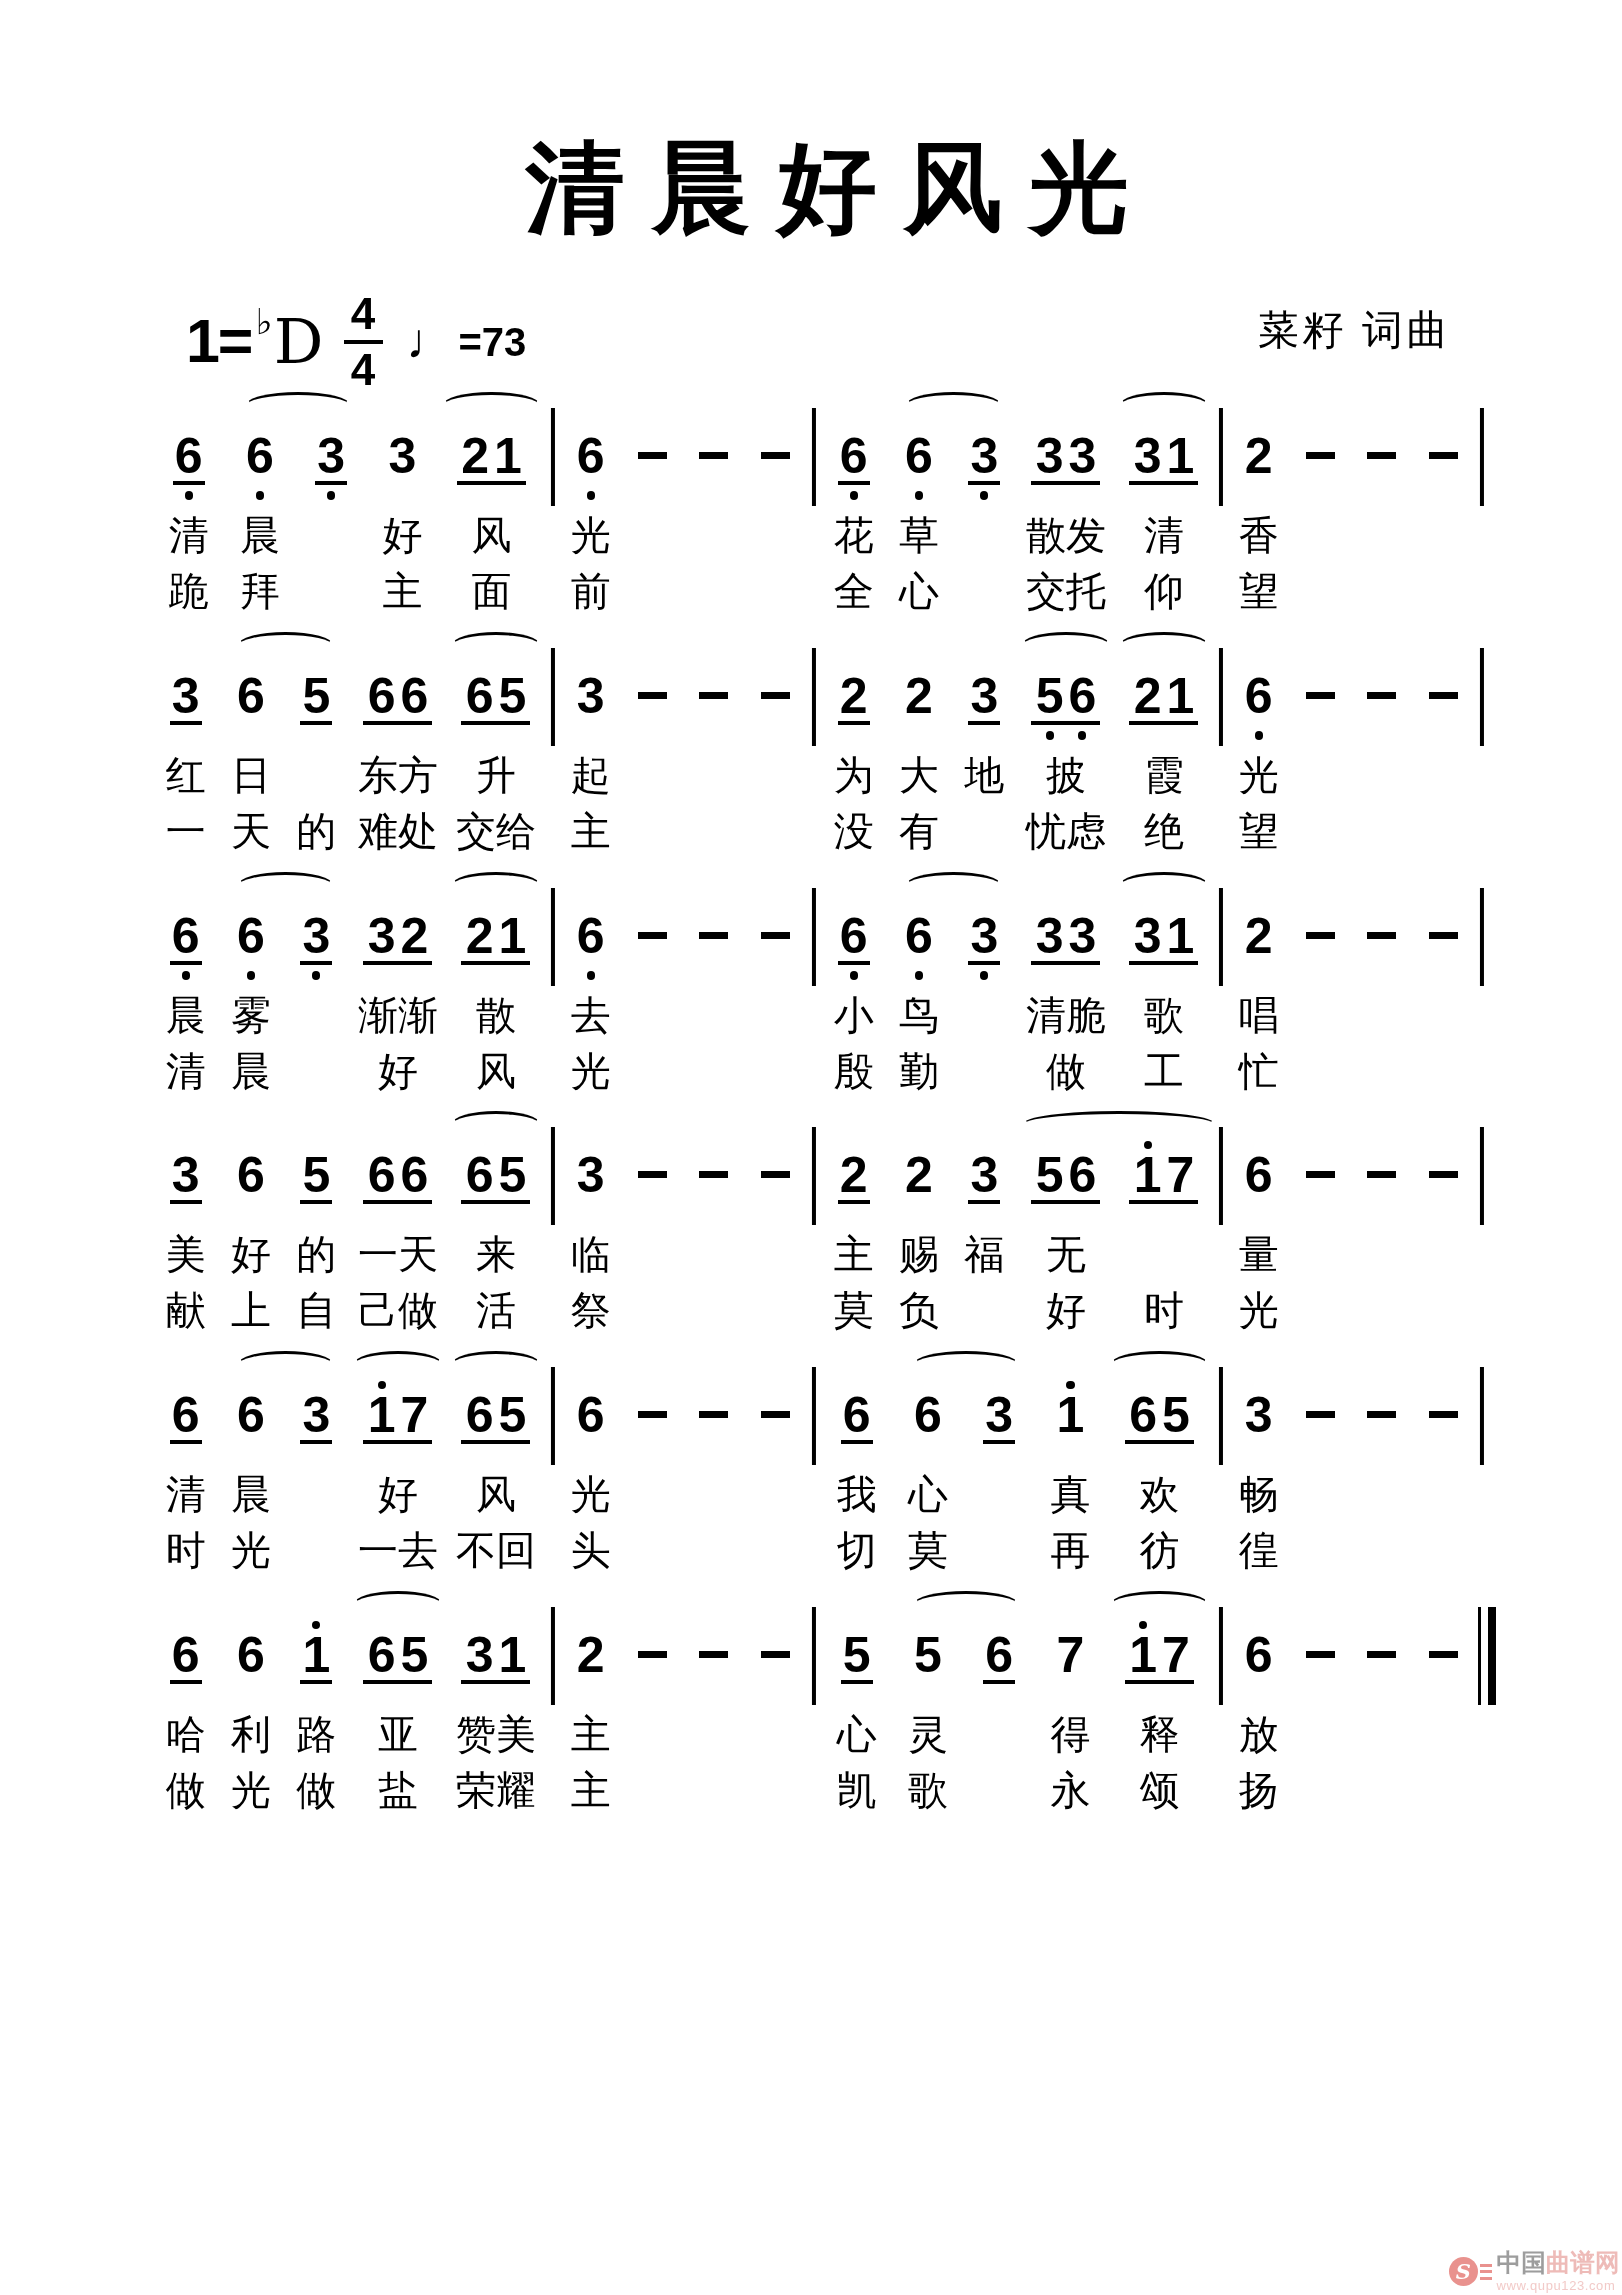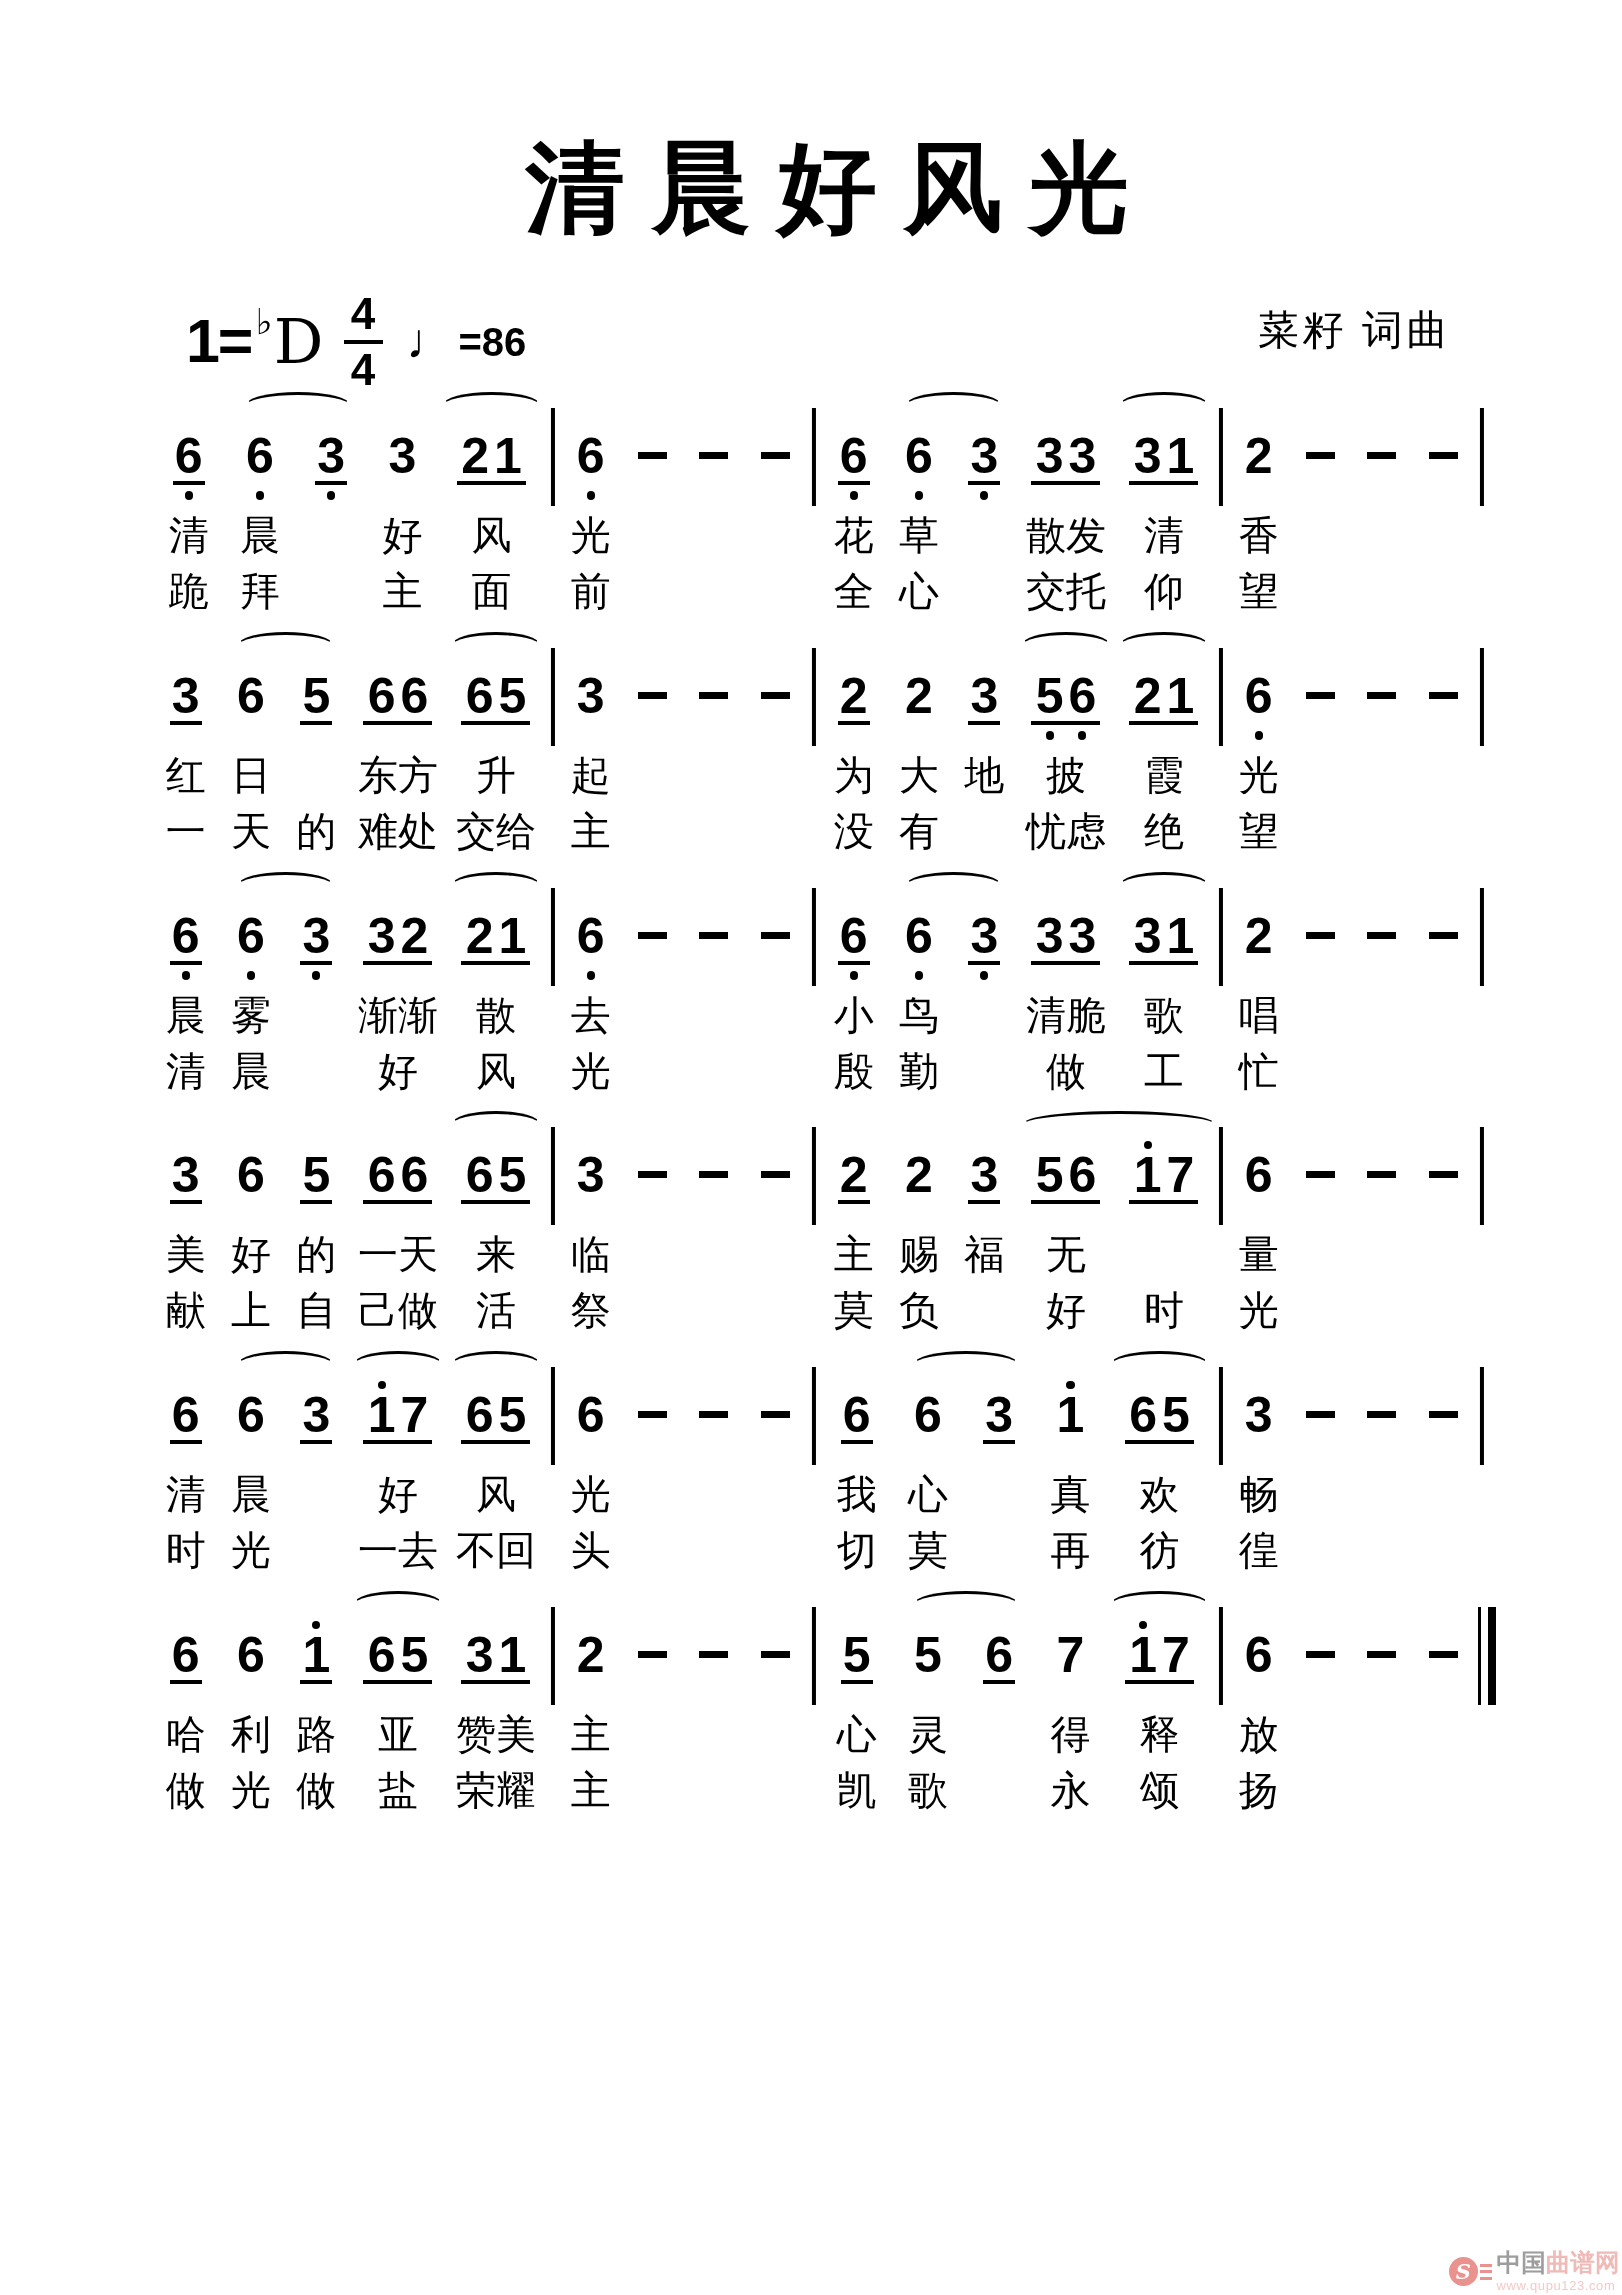--- a/index.html
+++ b/index.html
@@ -99,21 +99,21 @@
   <span class="k1">1=</span>
   <span class="kflat">♭</span>
   <span class="kd">D</span>
   <span class="meter">
     <span class="mnum">4</span>
     <span class="mline"></span>
     <span class="mnum">4</span>
   </span>
   <span class="tempo">
     <span class="tnote">♩</span>
-    <span class="teq">=86</span>
+    <span class="teq">=73</span>
   </span>
 </div>
 
 <div class="credit">菜籽 词曲</div>
 
 <div id="score">
     <div class="system" style="top: 390px;">
       <div class="measure long">
         <div class="col" style="flex: 1 1 0px;">
           <div class="r-arc"></div>

